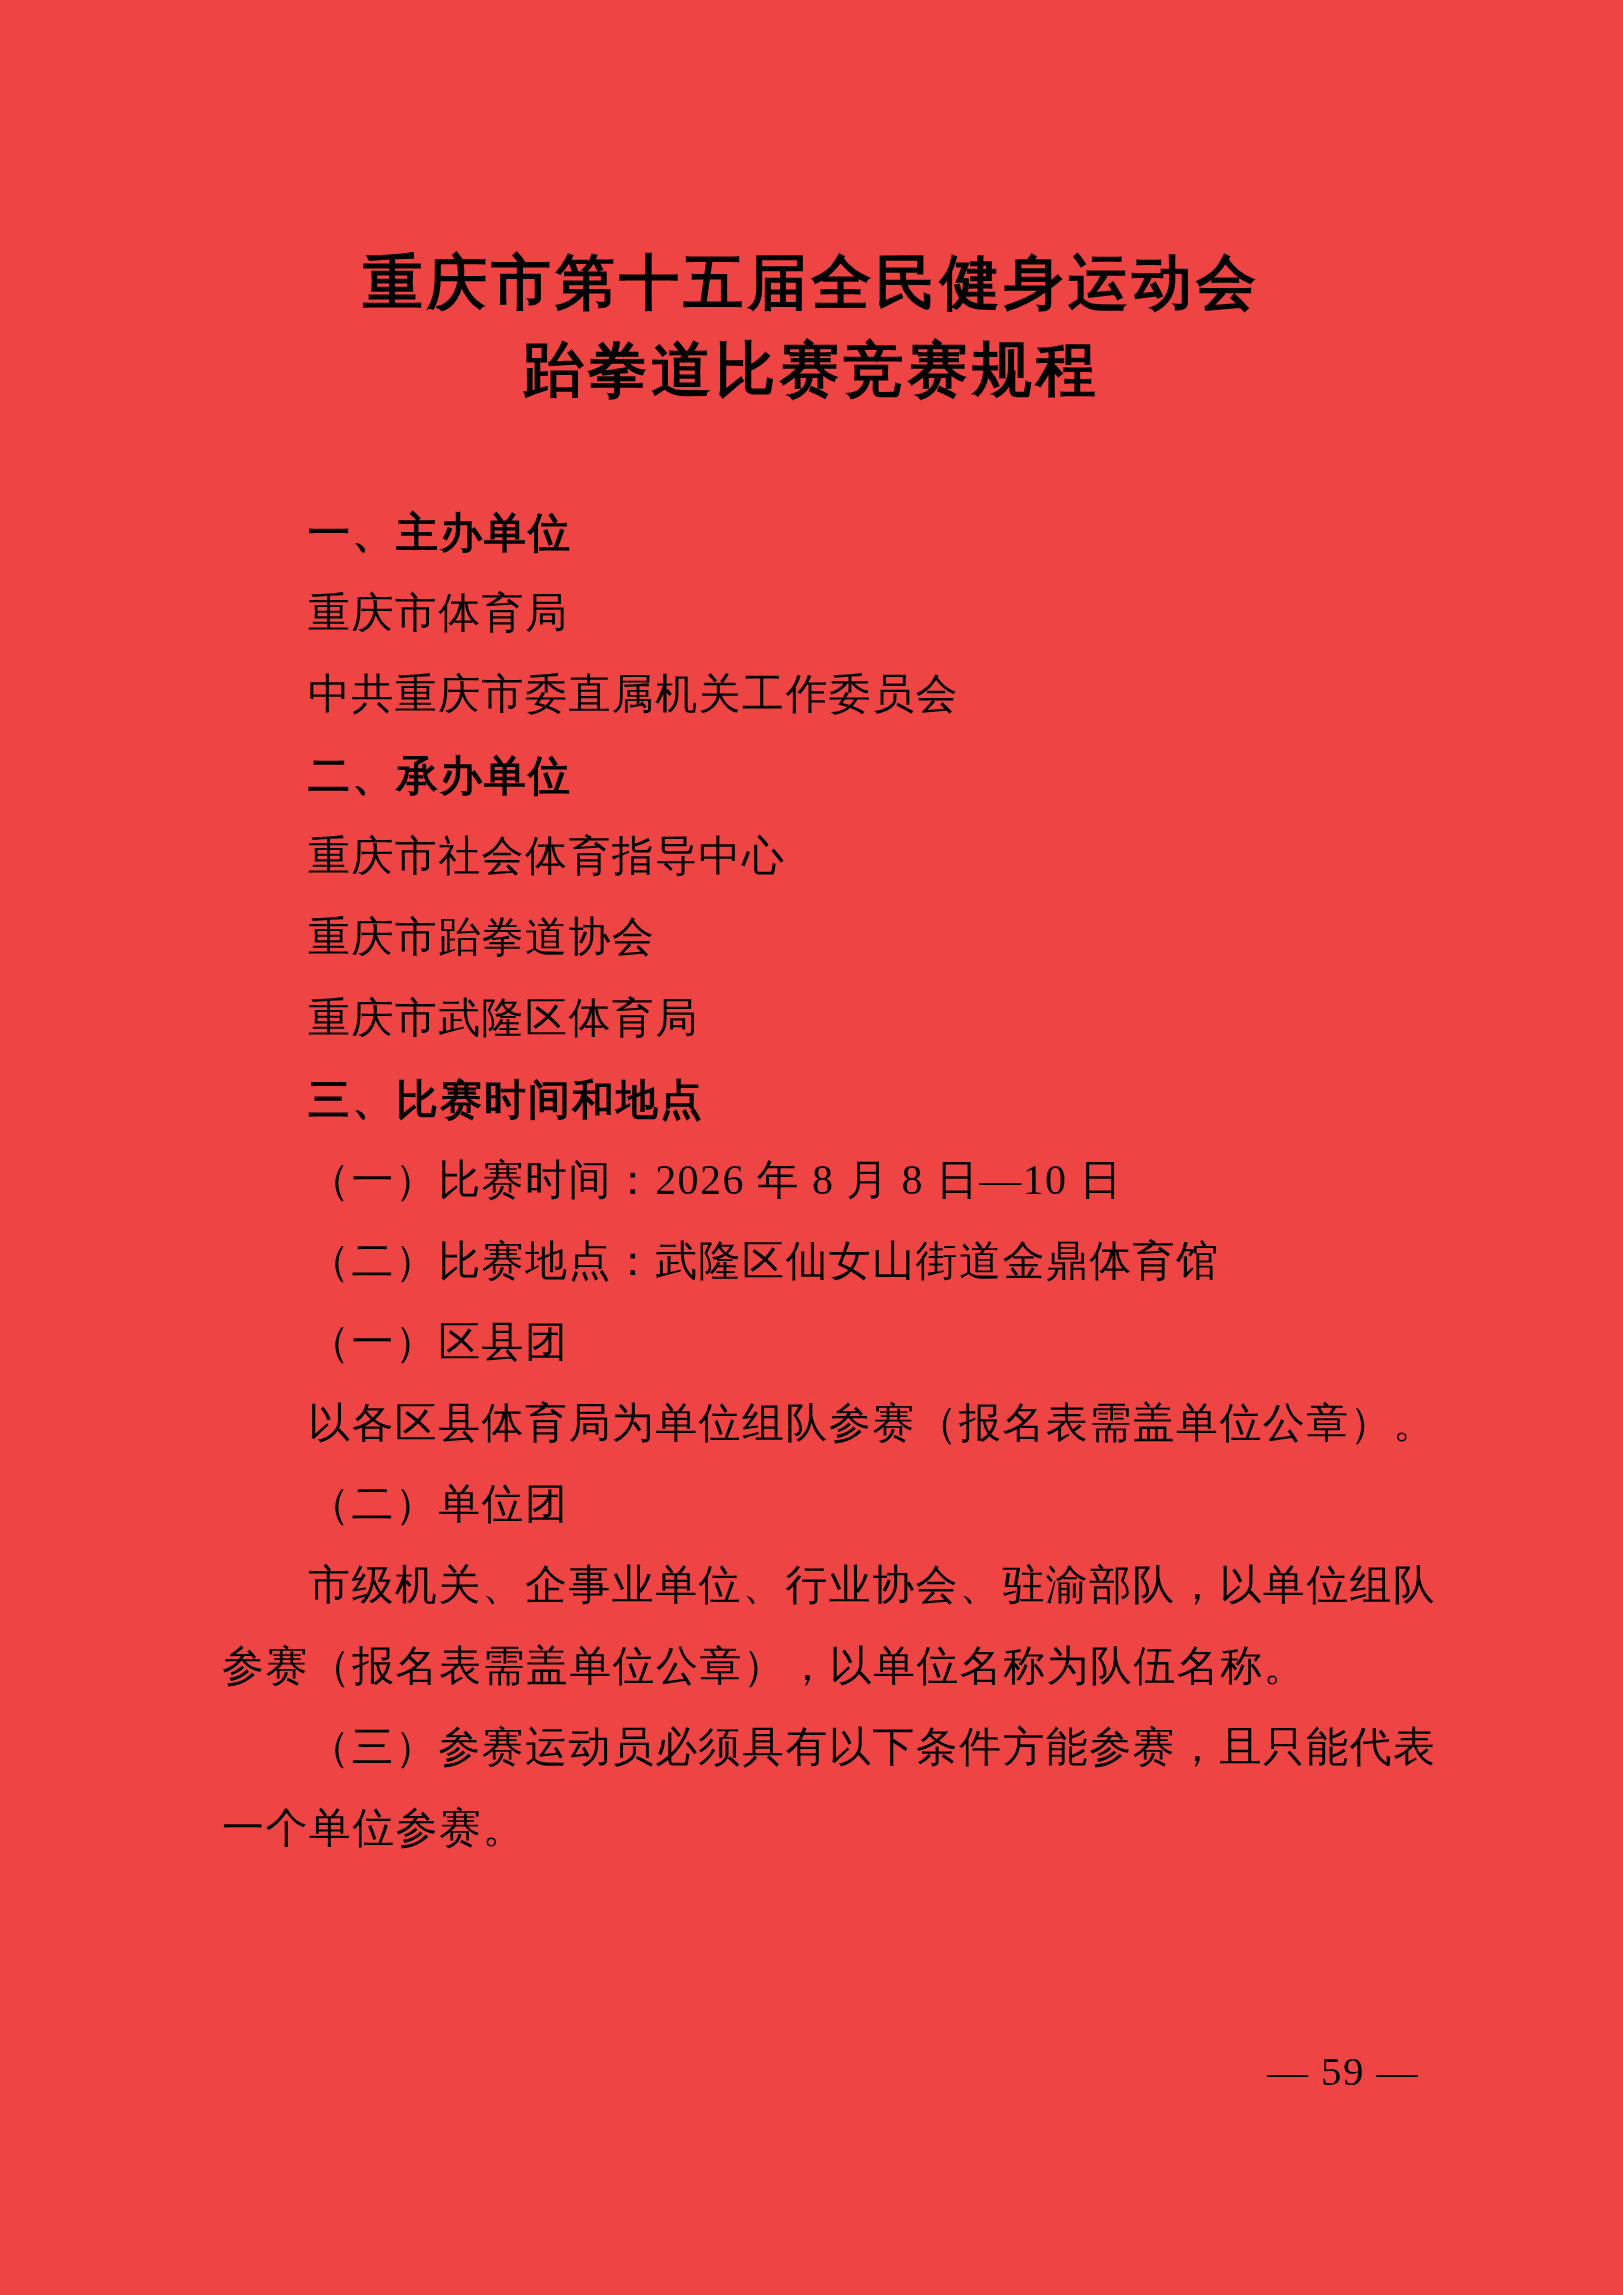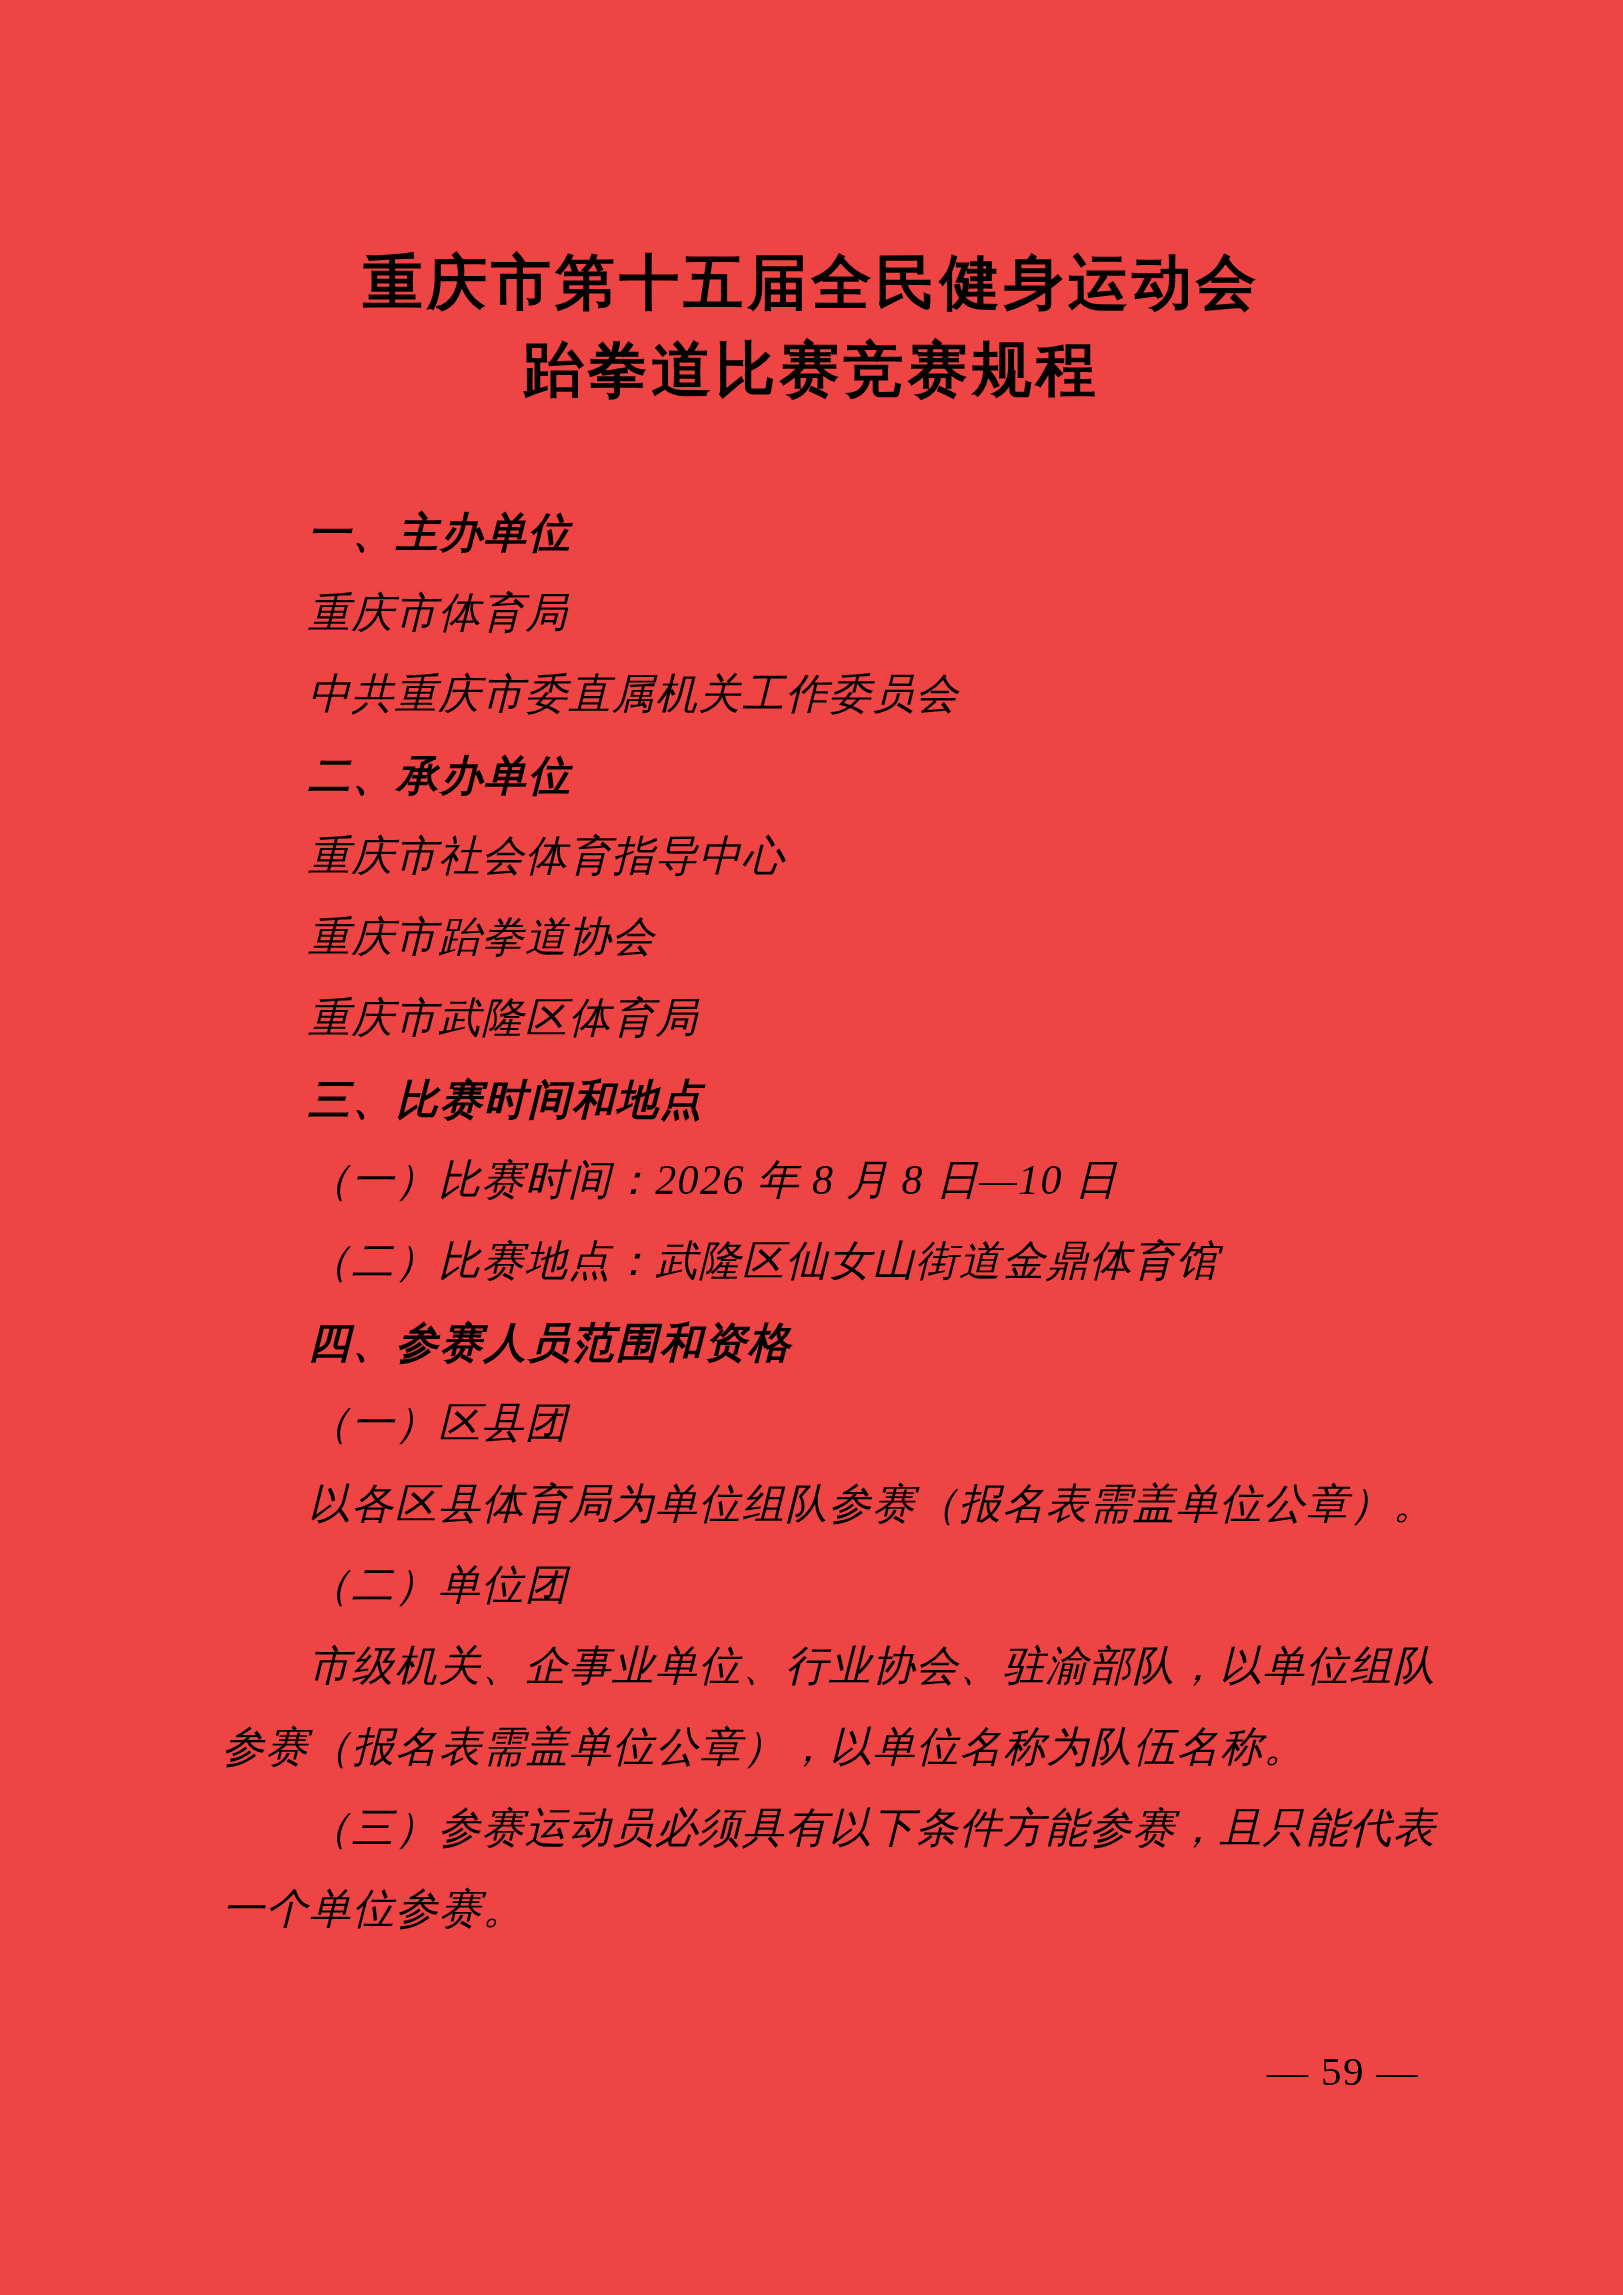--- a/index.html
+++ b/index.html
@@ -31,21 +31,20 @@
   }
   .title-line { display: block; }
   .content {
     position: absolute;
     top: 492px;
     left: 222px;
     width: 1186px;
     font-size: 42px;
     line-height: 81px;
     letter-spacing: 1.4px;
-    font-style: italic;
   }
   .line {
     height: 81px;
     white-space: nowrap;
   }
   .indent { padding-left: 86px; }
   .heading {
     font-family: "Liberation Sans", sans-serif;
     font-weight: bold;
     letter-spacing: 2px;
@@ -78,21 +77,20 @@
 
     <div class="line heading indent">二、承办单位</div>
     <div class="line indent">重庆市社会体育指导中心</div>
     <div class="line indent">重庆市跆拳道协会</div>
     <div class="line indent">重庆市武隆区体育局</div>
 
     <div class="line heading indent">三、比赛时间和地点</div>
     <div class="line indent">（一）比赛时间：2026 年 8 月 8 日—10 日</div>
     <div class="line indent">（二）比赛地点：武隆区仙女山街道金鼎体育馆</div>
 
-    <div class="line heading indent">四、参赛人员范围和资格</div>
     <div class="line indent">（一）区县团</div>
     <div class="line indent">以各区县体育局为单位组队参赛（报名表需盖单位公章）。</div>
     <div class="line indent">（二）单位团</div>
     <div class="line indent">市级机关、企事业单位、行业协会、驻渝部队，以单位组队</div>
     <div class="line">参赛（报名表需盖单位公章），以单位名称为队伍名称。</div>
     <div class="line indent">（三）参赛运动员必须具有以下条件方能参赛，且只能代表</div>
     <div class="line">一个单位参赛。</div>
 
   </div>
 

